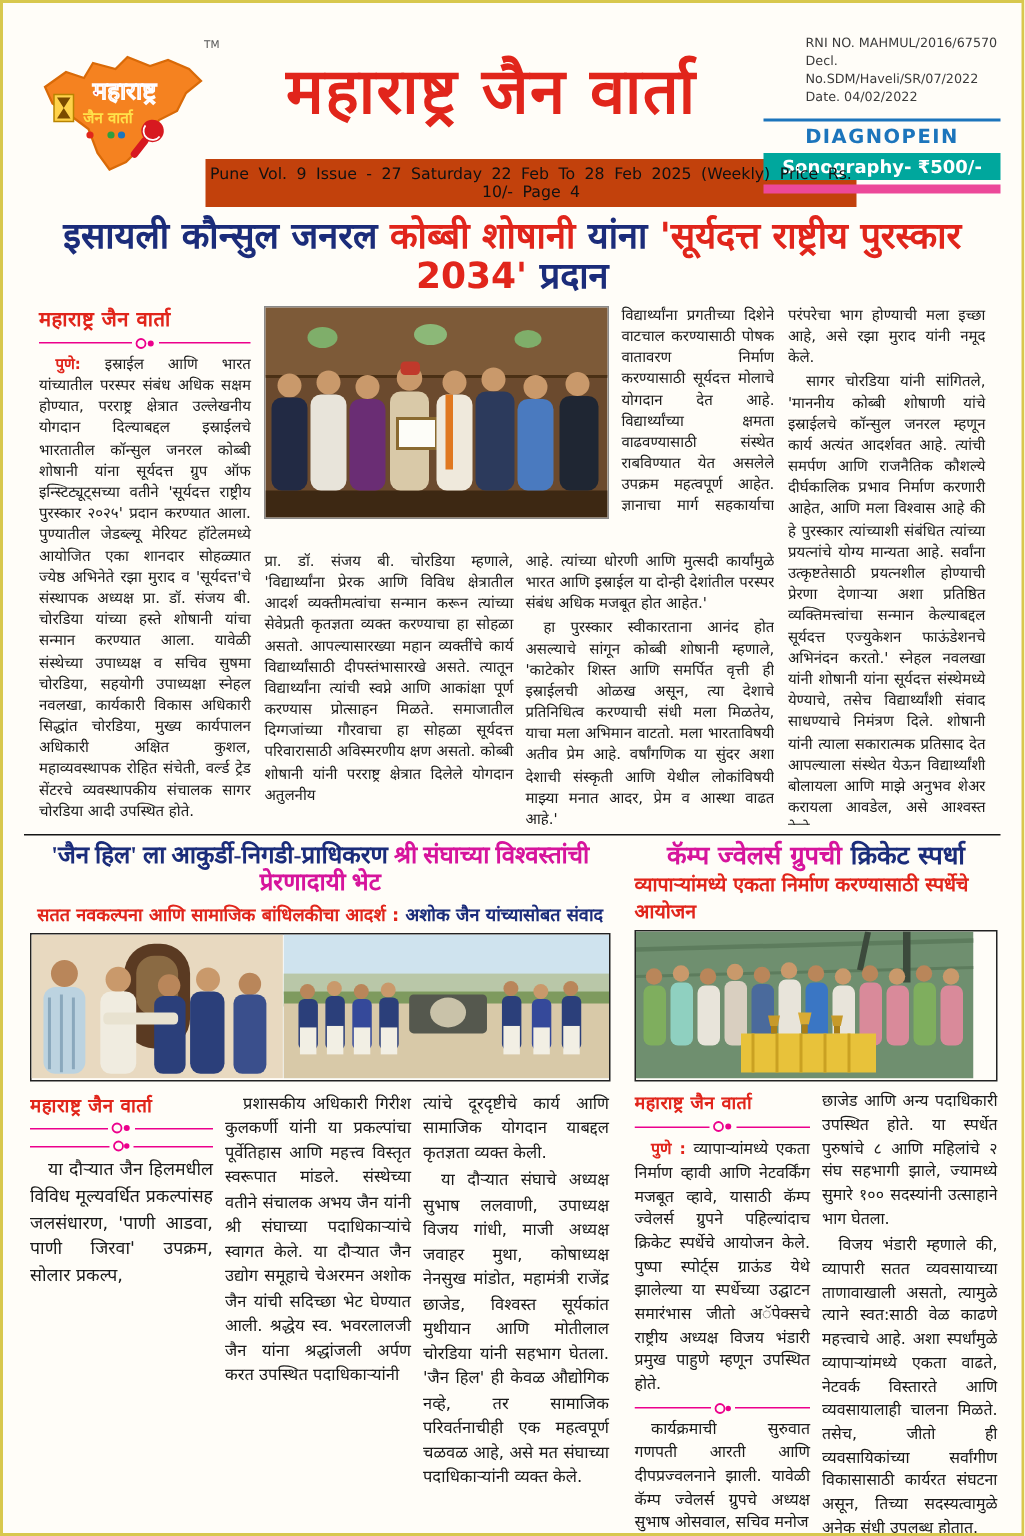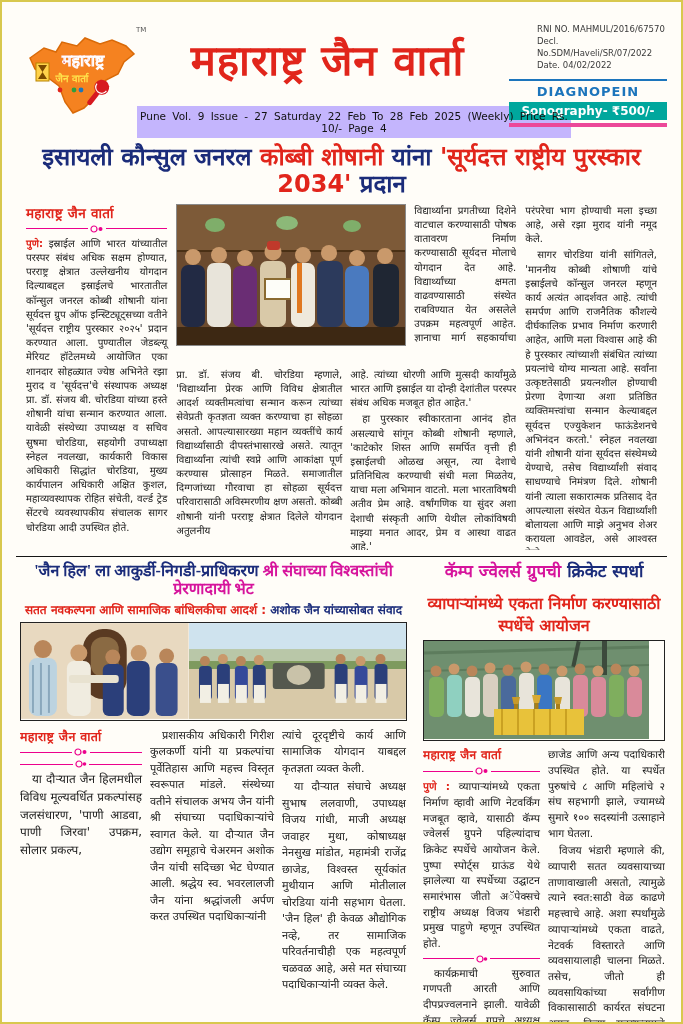--- a/index.html
+++ b/index.html
@@ -11,46 +11,46 @@
   }
   
   .header { display:flex; padding:14px 14px 0 18px; height:100px; }
   .logo-wrap { width:126px; position:relative; }
   .masthead-title {
     flex:1; text-align:center; color:#e1251b; font-weight:800;
     font-size:42px; padding-top:24px; letter-spacing:1px; line-height:1;
   }
   .rni-block { width:158px; padding-top:8px; }
   .rni-line { font-size:8.5px; color:#3a3a3a; line-height:1.4;padding-left:28px; }
-  .ad-box { margin-top:7px; border-top:2px solid #1c75bc; border-bottom:4px solid #ec4899; padding:3px 0 3px; }
+  .ad-box { margin-top:7px; border-top:2px solid #1c75bc; border-bottom:6px solid #ec4899; padding:3px 0 3px; }
   .ad-brand { color:#1c75bc; font-weight:800; font-size:13px; text-align:center; letter-spacing:1px; }
   .ad-offer { background:#00a79d; color:#ffffff; font-weight:800; font-size:12px; text-align:center; padding:2px 2px; margin-top:3px; }
   
   .infobar {
-    margin:4px 0 0 135px; width:434px; background:#c4b5fd; color:#111;
+    margin:4px 0 0 135px; width:434px; background:#c2410c; color:#111;
     font-size:10.5px; text-align:center; padding:4px 0; word-spacing:3px;
   }
   
   .lead-head { text-align:center; font-size:24px; font-weight:800; margin-top:6px; line-height:1.12; }
   .navy { color:#1b2c7a; } .red { color:#e1251b; } .magenta { color:#d6149c; }
   .lead-subhead { text-align:center; font-size:17px; font-weight:800; color:#ec008c; margin-top:2px; }
   
   .lead-body { display:flex; gap:9px; padding:6px 24px 0 24px; height:352px; overflow:hidden; }
   .lb-c1 { width:148px; }
   .lb-mid { width:340px; }
   .lb-mid-top { display:flex; gap:8px; height:142px; overflow:hidden; }
   .lead-photo { width:230px; height:142px; border:1px solid #8a8a8a; flex:none; }
   .lb-c4 { width:102px; overflow:hidden; }
   .lb-mid-bottom { display:flex; gap:8px; margin-top:22px; height:203px; overflow:hidden; }
   .lb-bl { width:166px; } .lb-br { width:166px; }
   .lb-c5 { width:138px; overflow:hidden; }
   .bt { font-size:10px; line-height:1.42; text-align:justify; }
   .bt p { margin-bottom:2px; text-indent:12px; }
   .bt p.nip { text-indent:0; }
-  .city { color:#e1251b; font-weight:800; }
+  .city { color:#e1251b; font-weight:800;margin-left:11px; }
   
   .byline { color:#e1251b; font-weight:800; font-size:13.5px; letter-spacing:.3px; }
   .rule { display:flex; align-items:center; margin:2px 0 4px; }
   .rule .ln { flex:1; border-top:1.6px solid #ec008c; }
   .rule svg { margin:0 2px; }
   .tdiv { display:flex; align-items:center; margin:3px 0 3px; }
   .tdiv .ln { flex:1; border-top:1.4px solid #ec008c; }
   .tdiv svg { margin:0 2px; }
   
   .bottom-rule { border-top:1.6px solid #151515; margin:6px 14px 0 14px; }
@@ -61,21 +61,21 @@
   .bl-head { text-align:center; font-size:16px; font-weight:800; line-height:1.15;font-family:Liberation Serif, serif; }
   .bl-subhead { text-align:center; font-size:12px; font-weight:800; margin-top:2px; }
   .photos-box { border:1.6px solid #222; height:99px; margin-top:4px; display:flex; }
   .photos-box svg { display:block; }
   .bl-cols { display:flex; gap:8px; margin-top:7px; height:318px; overflow:hidden; }
   .bl-col1 { width:122px; font-size:11.8px; line-height:1.5; text-align:justify; }
   .bl-col { width:124px; font-size:11px; line-height:1.5; text-align:justify; }
   .bl-col p, .bl-col1 p { margin-bottom:2px; text-indent:12px; }
   .bl-col p.nip, .bl-col1 p.nip { text-indent:0; }
   .br-head { text-align:center; font-size:17px; font-weight:800; line-height:1.1; }
-  .br-subhead { text-align:center; font-size:16px; font-weight:800; color:#e1251b; margin-top:12px; }
+  .br-subhead { font-size:13px; font-weight:800; color:#e1251b; margin-top:0; }
   .br-photo { border:1.6px solid #222; height:101px; margin-top:4px; }
   .br-photo svg { display:block; }
   .br-cols { display:flex; gap:8px; margin-top:6px; height:312px; overflow:hidden; }
   .br-col { width:117px; font-size:10.6px; line-height:1.48; text-align:justify; }
   .br-col p { margin-bottom:2px; text-indent:11px; }
   .br-col p.nip { text-indent:0; }
 </style>
 </head>
 <body>
 

